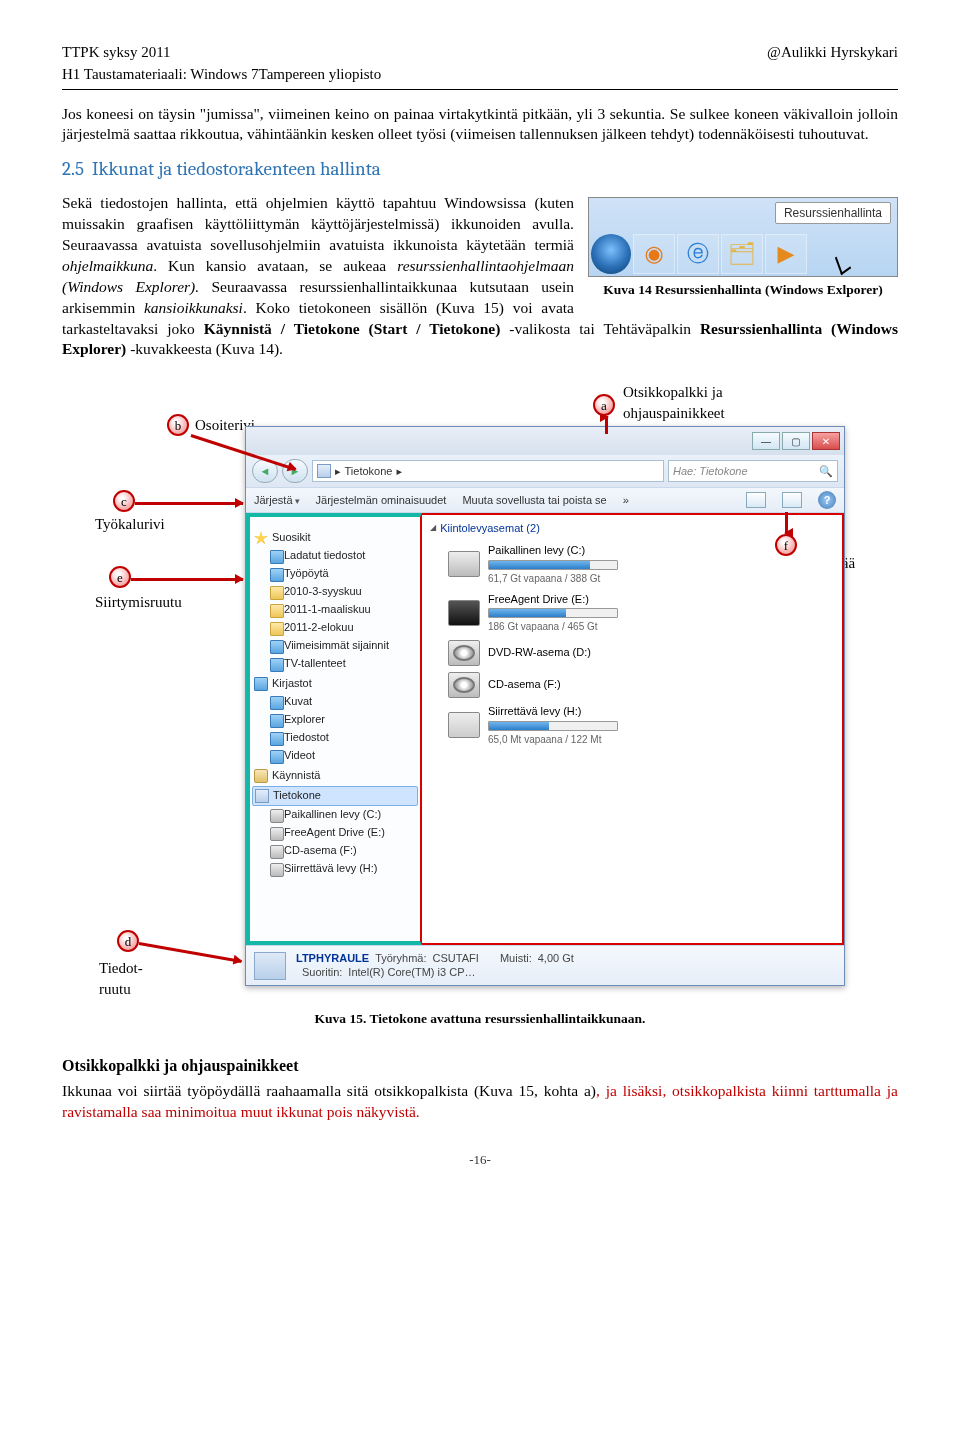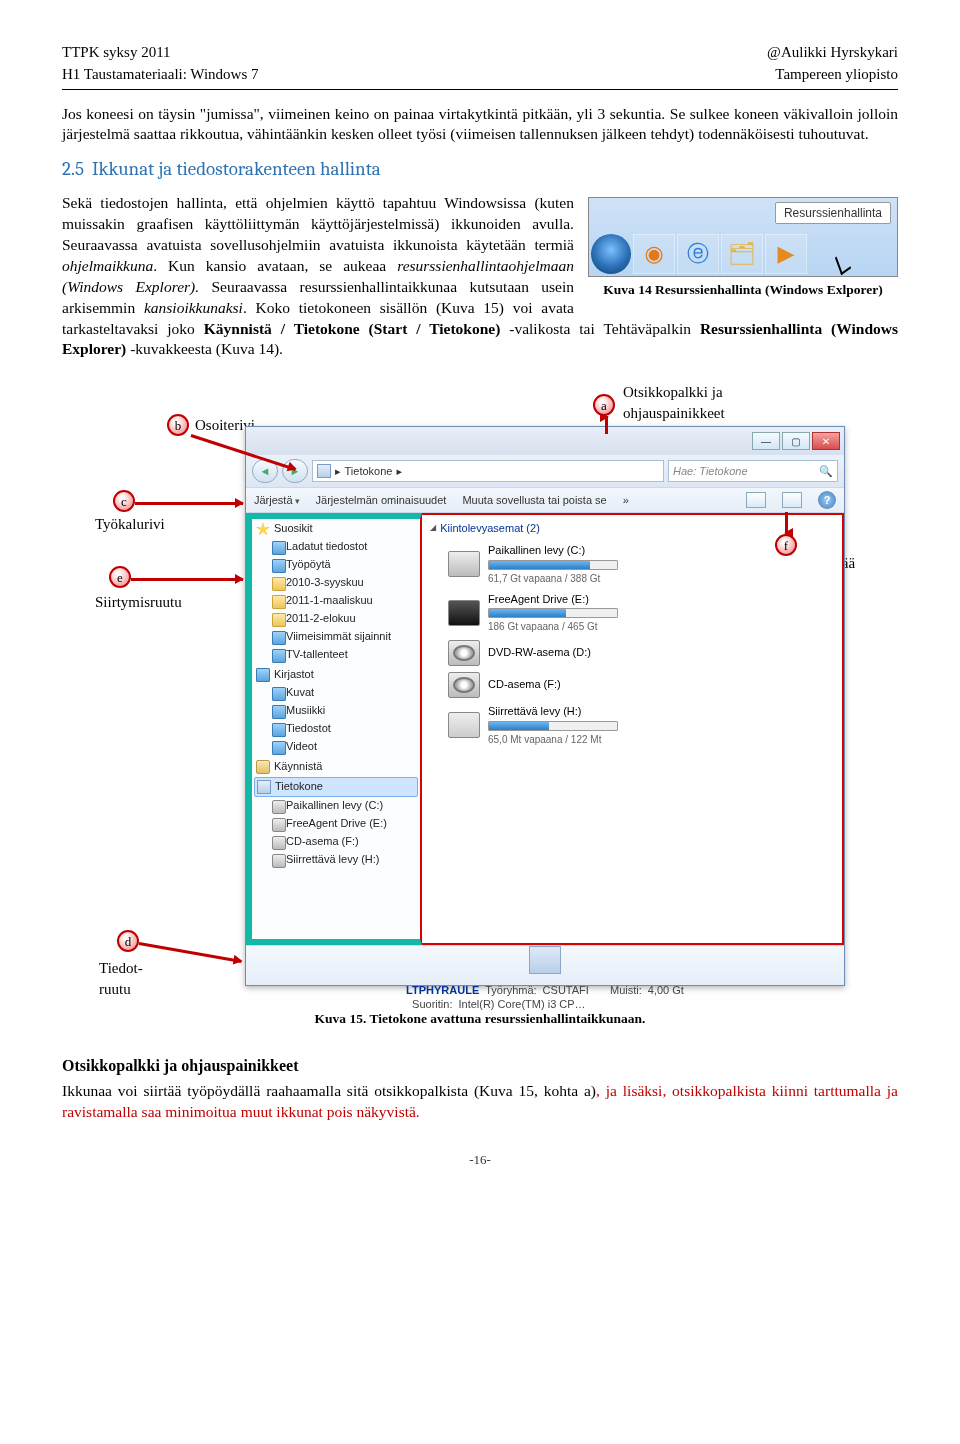--- a/index.html
+++ b/index.html
@@ -1,18 +1,18 @@
 <!DOCTYPE html>
 <html><head>
 <meta charset="utf-8">
 <style>
   * { box-sizing: border-box; margin: 0; padding: 0; }
   body { font-family: "Times New Roman", Times, serif; font-size: 15.5px; color: #000; background: #fff; width: 960px; margin: 0 auto; padding: 42px 62px 30px 62px; line-height: 1.35; }
   .hdr { display: flex; justify-content: space-between; font-size: 15px; margin-bottom: 2px; }
-  .hdr-line2 { display: flex; justify-content: space-between; font-size: 15px; border-bottom: 1px solid #000; padding-bottom: 4px; margin-bottom: 14px; }
+  .hdr-line2 { display: flex; font-size: 15px; border-bottom: 1px solid #000; padding-bottom: 4px; margin-bottom: 14px; }
   .para { margin-bottom: 12px; text-align: justify; }
   .sect-title { color: #2e74b5; font-family: Cambria, Georgia, serif; font-size: 19px; font-weight: normal; margin: 8px 0 10px 0; }
   .sect-num { margin-right: 8px; }
   .floatimg { float: right; margin: 4px 0 6px 14px; text-align: center; }
   .taskbar { width: 310px; height: 80px; border: 1px solid #888; position: relative; background: linear-gradient(#cfe2f7,#b7d5f2); overflow: hidden; }
   .taskbar-tooltip { position: absolute; right: 6px; top: 4px; background: #fff; border: 1px solid #999; border-radius: 2px; padding: 2px 8px; font-family: "Segoe UI", sans-serif; font-size: 12px; color: #333; }
   .tb-icons { position: absolute; left: 0; bottom: 0; height: 44px; display: flex; align-items: center; gap: 2px; padding-left: 2px; }
   .tb-ic { width: 42px; height: 40px; border: 1px solid rgba(255,255,255,0.4); background: rgba(255,255,255,0.15); display: flex; align-items: center; justify-content: center; font-size: 22px; }
   .start-orb { width: 40px; height: 40px; border-radius: 50%; background: radial-gradient(circle at 50% 40%, #7cc0ff 0%, #2a6fb5 55%, #0a3e70 100%); display:flex;align-items:center;justify-content:center;color:#fff;font-size:12px;font-weight:bold;font-family:"Segoe UI",sans-serif;}
   .tb-cursor { position:absolute; right:48px; bottom:4px; width:12px;height:18px;border-left:2px solid #000;border-bottom:2px solid #000; transform:rotate(-35deg) skewX(-15deg);}
@@ -31,21 +31,21 @@
   .navbtn { width:26px;height:24px;border-radius:12px;background:linear-gradient(#f7fbff,#cfe1f0);border:1px solid #9ab;display:flex;align-items:center;justify-content:center;color:#4a6;}
   .addrbox { flex:1; height:22px; border:1px solid #a9bfd6; background:#fff; display:flex; align-items:center; padding:0 4px; font-size: 11px; color:#333; gap:4px;}
   .srchbox { width:170px; height:22px; border:1px solid #a9bfd6; background:#fff; display:flex; align-items:center; padding:0 4px; color:#888;font-style:italic;}
   .srchbox::after { content:"🔍"; margin-left:auto;font-style:normal;color:#888;font-size:11px;}
   .exp-toolbar { height: 26px; background: linear-gradient(#f3f7fc,#e5edf7); border-top:1px solid #c9d8ea;border-bottom:1px solid #c9d8ea; display:flex; align-items:center; padding: 0 8px; gap: 16px; color:#333;text-align:right;}
   .exp-toolbar .dd::after{ content:" ▾"; color:#555;font-size:9px;}
   .exp-toolbar .spacer{flex:1;}
   .view-ic{width:20px;height:16px;border:1px solid #8ab;background:linear-gradient(#fff,#d9e9f7);}
   .help-ic{width:18px;height:18px;border-radius:50%;background:radial-gradient(circle,#9cf,#47a);color:#fff;display:flex;align-items:center;justify-content:center;font-weight:bold;font-size:11px;}
   .exp-body { display:flex; height: calc(100% - 28px - 32px - 26px - 40px); }
-  .exp-side { width: 176px; border:6px solid #14b8a6; border-right:2px solid #d90000; padding:1px 2px; overflow:hidden; background:#fcfdff; line-height:1.45;}
+  .exp-side { width: 176px; border:4px solid #14b8a6; border-right:2px solid #d90000; padding:12px 2px; overflow:hidden; background:#fcfdff; line-height:1.45;}
   .side-grp { margin-bottom: 2px;}
   .side-grp .hdritem{display:flex;align-items:center;gap:4px;padding:1px 2px;}
   .side-grp .item{display:flex;align-items:flex-end;gap:0;padding:1px 2px 1px 18px;}
   .side-grp .sel{background:#cfe5ff;border:1px solid #7ab0e8;border-radius:2px;}
   .ic{width:14px;height:14px;display:inline-block;flex-shrink:0;}
   .ic-star{background: radial-gradient(circle,#ffd34d 40%,#d9a100 70%);clip-path: polygon(50% 0,61% 35%,98% 35%,68% 57%,79% 91%,50% 70%,21% 91%,32% 57%,2% 35%,39% 35%);}
   .ic-fold{background:linear-gradient(#ffe9a8,#edc659);border:1px solid #c9a43a;border-radius:1px;}
   .ic-fold-b{background:linear-gradient(#9fd2f7,#5aa5e0);border:1px solid #3a7ab5;border-radius:1px;}
   .ic-drive{background:linear-gradient(#eee,#bbb);border:1px solid #888;border-radius:2px;}
   .ic-pc{background:linear-gradient(#e5eefb,#b8cfe9);border:1px solid #7a9bc3;}
@@ -55,21 +55,21 @@
   .grp-hd::before{content:"◢";font-size:8px;color:#555;}
   .drive-row{display:flex;align-items:center;gap:8px;padding:3px 0 3px 18px;}
   .drive-ic{width:32px;height:26px;background:linear-gradient(#eee,#bbb);border:1px solid #888;border-radius:2px;flex-shrink:0;position:relative;}
   .drive-ic.ext{background:linear-gradient(#555,#111);}
   .drive-ic.opt::after{content:"";position:absolute;inset:4px;border-radius:50%;border:2px solid #777;background:radial-gradient(circle,#fff 25%,#ddd 40%,#aaa 70%);}
   .drive-ic.usb{background:linear-gradient(#eee,#ccc);}
   .drive-info .dn{color:#000;}
   .drive-info .ds{color:#666;font-size:10px;}
   .gauge{width:130px;height:10px;border:1px solid #999;background:#f0f0f0;border-radius:1px;overflow:hidden;margin:2px 0;}
   .gauge>div{height:100%;background:linear-gradient(#6fb5ee,#2c7fc9);}
-  .exp-status{height:40px;border-top:1px solid #c9d8ea;background:linear-gradient(#f4f8fd,#e6eef8);display:flex;align-items:center;padding:0 8px;gap:10px;flex-direction:column;}
+  .exp-status{height:40px;border-top:1px solid #c9d8ea;background:linear-gradient(#f4f8fd,#e6eef8);display:flex;align-items:center;padding:0 8px;gap:10px;}
   .pc-ic{width:32px;height:28px;background:linear-gradient(#dfeaf7,#b8cfe9);border:1px solid #8aa8cc;flex-shrink:0;}
   .st-txt{font-size:11px;color:#444;line-height:1.25;}
   .st-txt .ln{display:flex;gap:6px;}
   .st-txt .ln span:first-child{color:#003399;font-weight:bold;}
   .fig15cap { font-weight: bold; font-size: 13.5px; }
   .h3 { font-weight: bold; margin-top: 26px; margin-bottom: 4px; font-size: 16px;}
   .para2 { text-align: justify; }
   .red { color: #c00000; }
   .footer-pg { text-align: center; margin-top: 28px; font-size: 13px; color:#333;}
   em { font-style: italic; }
@@ -206,21 +206,21 @@
           <div class="hdritem">
               <span class="ic ic-fold-b"></span>
               <span>Kirjastot</span>
             </div>
           <div class="item">
               <span class="ic ic-fold-b"></span>
               <span>Kuvat</span>
             </div>
           <div class="item">
               <span class="ic ic-fold-b"></span>
-              <span>Musiikki</span>
+              <span>Explorer</span>
             </div>
           <div class="item">
               <span class="ic ic-fold-b"></span>
               <span>Tiedostot</span>
             </div>
           <div class="item">
               <span class="ic ic-fold-b"></span>
               <span>Videot</span>
             </div>
         </div>

